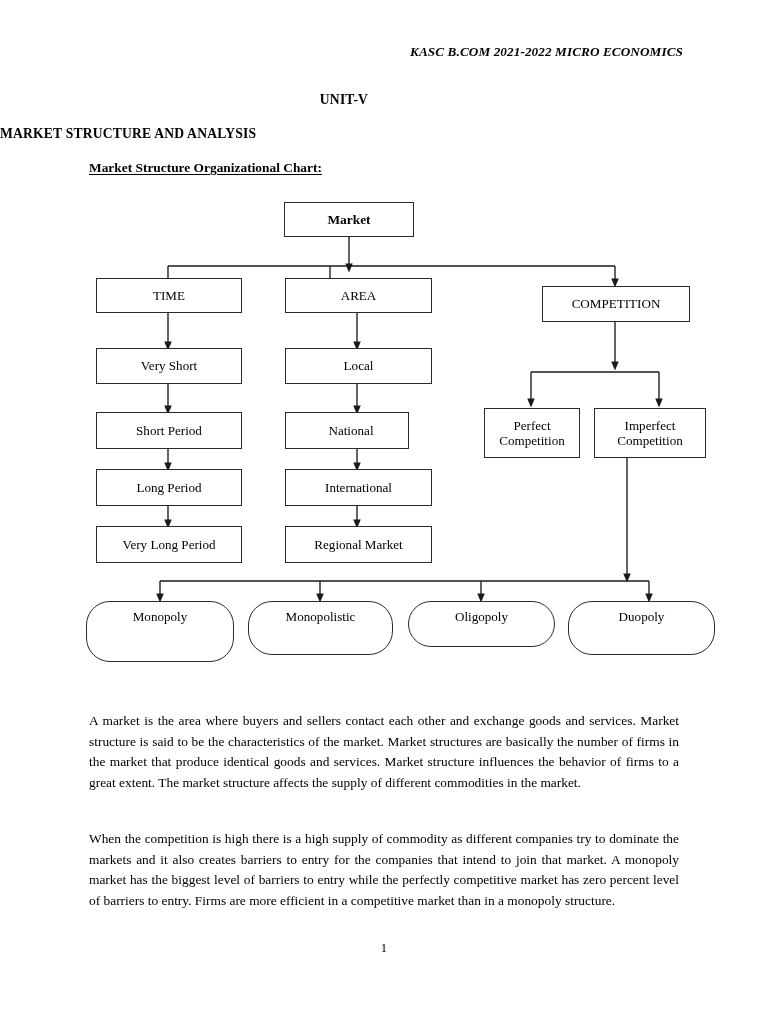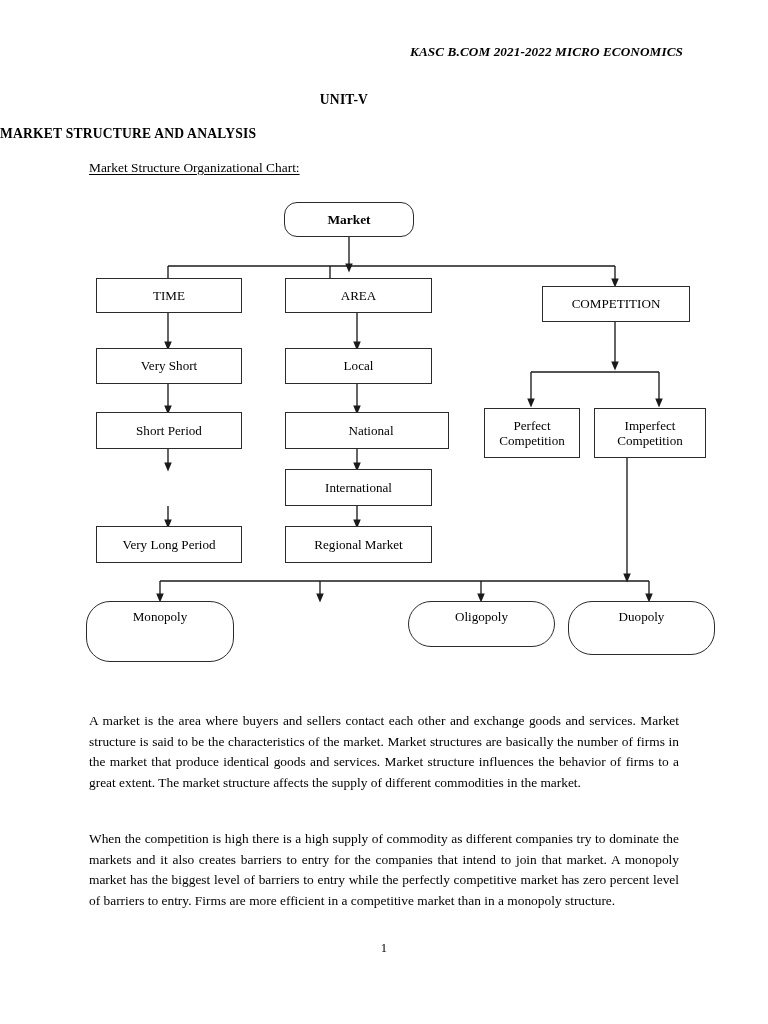--- a/index.html
+++ b/index.html
@@ -51,21 +51,21 @@
     width: 768px;
     text-align: left;
     font-weight: bold;
     font-size: 13.6px;
     letter-spacing: 0.2px;
   }
   .section-heading {
     position: absolute;
     left: 89px;
     top: 160px;
-    font-weight: normal;
+    font-weight: bold;
     font-size: 13.4px;
     text-decoration: underline;
     text-underline-offset: 2px;
     text-align: right;
   }
 
   
   .chart {
     position: absolute;
     left: 0;
@@ -80,21 +80,21 @@
     background: #ffffff;
     font-size: 13.1px;
     line-height: 1.18;
     text-align: center;
     display: flex;
     justify-content: center;
   }
   .node.vcenter { align-items: center; }
   .node.vtop { align-items: flex-start; border-radius: 24px; }
   .node.vtop > span { padding-top: 7px; }
-  .node.bold { font-weight: bold; font-size: 13.4px; border-radius: 13px; }
+  .node.bold { font-weight: bold; font-size: 13.4px; }
   .node > span { display: block; width: 100%; }
 
   svg.connectors {
     position: absolute;
     left: 0; top: 0;
     width: 768px;
     height: 690px;
     overflow: visible;
   }
 
@@ -188,47 +188,53 @@
     <div class="node vcenter" style="left:542px; top:286px; width:148px; height:36px;">
       <span>COMPETITION</span>
     </div>
 
     <div class="node vcenter" style="left:96px; top:348px; width:146px; height:36px;">
       <span>Very Short</span>
     </div>
     <div class="node vcenter" style="left:96px; top:412px; width:146px; height:37px;">
       <span>Short Period</span>
     </div>
+    <div class="node vcenter" style="left:96px; top:469px; width:146px; height:37px;">
+      <span>Long Period</span>
+    </div>
     <div class="node vcenter" style="left:96px; top:526px; width:146px; height:37px;">
       <span>Very Long Period</span>
     </div>
 
     <div class="node vcenter" style="left:285px; top:348px; width:147px; height:36px;">
       <span>Local</span>
     </div>
-    <div class="node vcenter" style="left:285px; top:412px; width:164px; height:37px;padding-left:8px;">
+    <div class="node vcenter" style="left:285px; top:412px; width:124px; height:37px;padding-left:8px;">
       <span>National</span>
     </div>
     <div class="node vcenter" style="left:285px; top:469px; width:147px; height:37px;">
       <span>International</span>
     </div>
     <div class="node vcenter" style="left:285px; top:526px; width:147px; height:37px;">
       <span>Regional Market</span>
     </div>
 
     <div class="node vcenter" style="left:484px; top:408px; width:96px; height:50px;">
       <span><span>Perfect</span><br><span>Competition</span></span>
     </div>
     <div class="node vcenter" style="left:594px; top:408px; width:112px; height:50px;">
       <span><span>Imperfect</span><br><span>Competition</span></span>
     </div>
 
     <div class="node vtop" style="left:86px; top:601px; width:148px; height:61px;">
       <span>Monopoly</span>
     </div>
+    <div class="node vtop" style="left:248px; top:601px; width:145px; height:54px;">
+      <span>Monopolistic</span>
+    </div>
     <div class="node vtop" style="left:408px; top:601px; width:147px; height:46px;">
       <span>Oligopoly</span>
     </div>
     <div class="node vtop" style="left:568px; top:601px; width:147px; height:54px;">
       <span>Duopoly</span>
     </div>
 
   </div>
 
   <p class="body-text" id="para-1">A market is the area where buyers and sellers contact each other and exchange goods and services. Market structure is said to be the characteristics of the market. Market structures are basically the number of firms in the market that produce identical goods and services. Market structure influences the behavior of firms to a great extent. The market structure affects the supply of different commodities in the market.</p>

